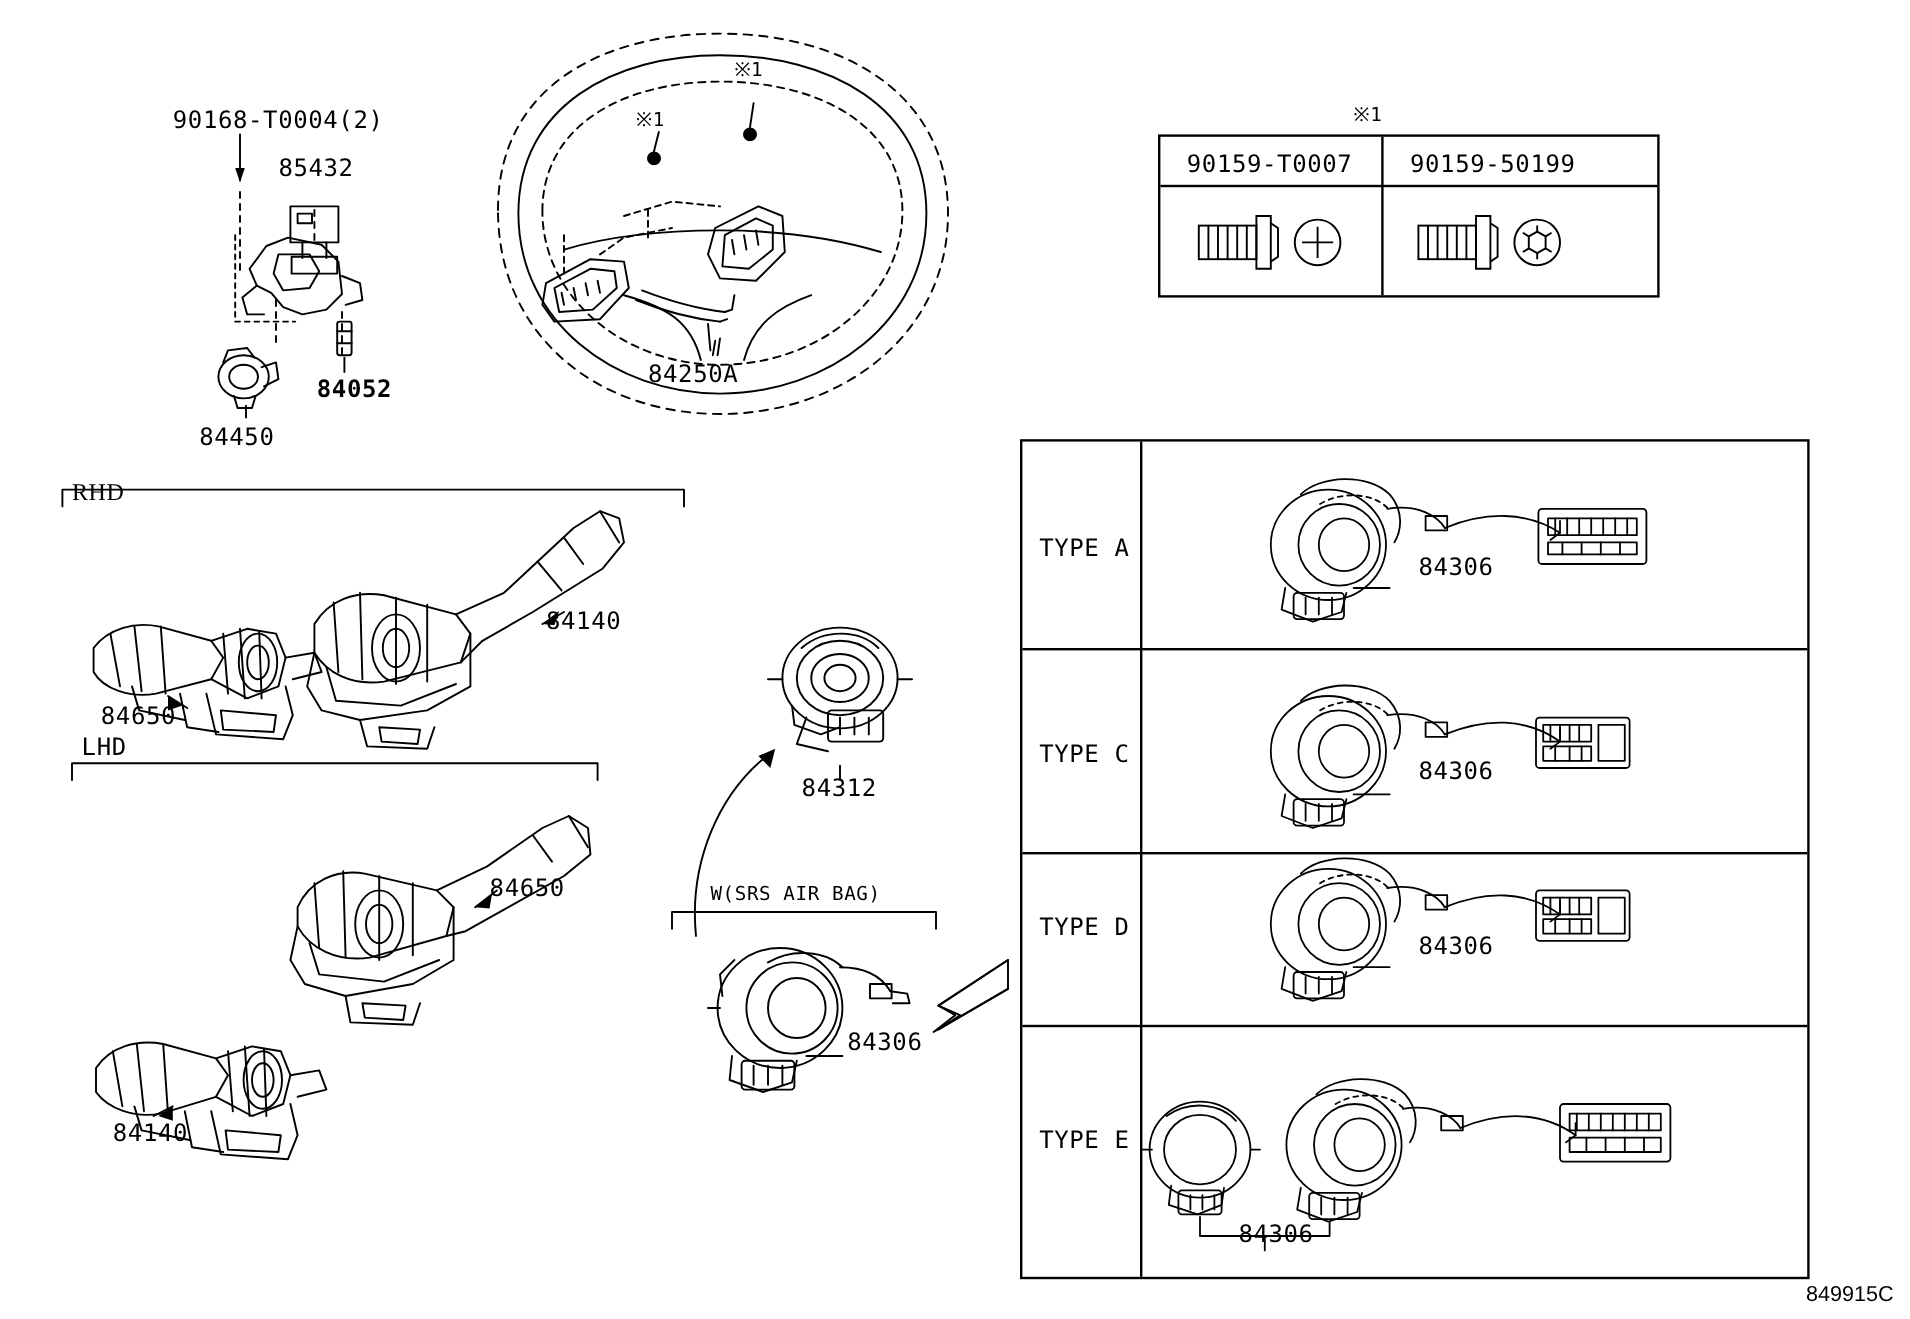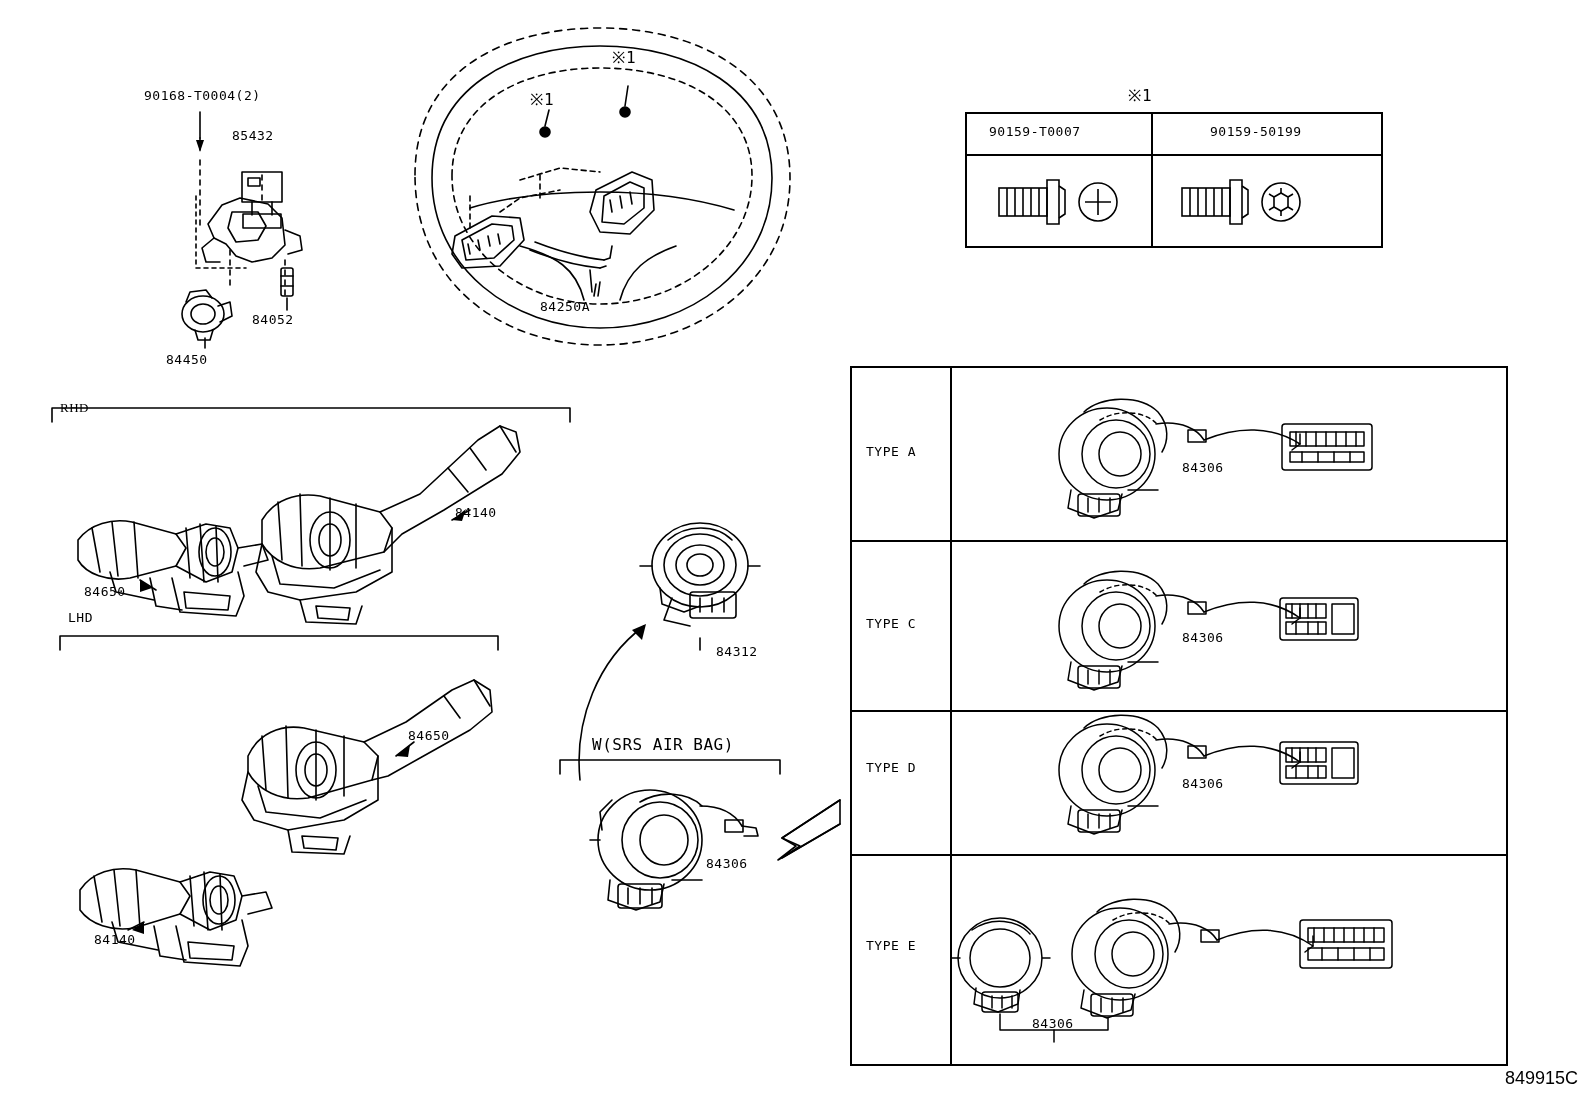--- a/index.html
+++ b/index.html
@@ -1,18 +1,18 @@
 <!DOCTYPE html>
 <html><head>
 <meta charset="utf-8">
 <style>
   html,body{margin:0;padding:0;background:#ffffff;}
   body{width:1592px;height:1099px;position:relative;font-family:"DejaVu Sans Mono",monospace;color:#000;overflow:hidden;}
   .stage{position:absolute;left:0;top:0;width:1592px;height:1099px;}
-  .lbl{position:absolute;font-family:"DejaVu Sans Mono",monospace;font-size:13px;letter-spacing:0.5px;white-space:pre;color:#000;}
+  .lbl{position:absolute;font-family:"DejaVu Sans Mono",monospace;font-size:20px;letter-spacing:0.5px;white-space:pre;color:#000;}
   .lbl.sm{font-size:16px;}
   .lbl.bold{font-weight:bold;}
   svg{position:absolute;left:0;top:0;}
   .ln{stroke:#000;fill:none;}
   .tbl{position:absolute;border:2px solid #000;padding-left:42px;}
   .cellborder{position:absolute;background:#000;}
   .code{position:absolute;right:14px;bottom:10px;font-family:"Liberation Sans",sans-serif;font-size:18px;}
 </style>
 </head>
 <body>
@@ -185,47 +185,47 @@
     <g fill="#000">
       <polygon points="452,520 466,509 462,521"></polygon>
       <polygon points="140,580 152,588 140,592"></polygon>
       <polygon points="396,756 410,745 408,757"></polygon>
       <polygon points="144,922 132,930 144,934"></polygon>
     </g>
   </svg>
 
   <div class="lbl" style="left:144px;top:88px;">90168-T0004(2)</div>
   <div class="lbl" style="left:232px;top:128px;">85432</div>
-  <div class="lbl" style="left:252px;top:312px;">84052</div>
+  <div class="lbl" style="left:264px;top:312px;font-weight:bold;">84052</div>
   <div class="lbl" style="left:166px;top:352px;">84450</div>
 
   <div class="lbl sm" style="left:530px;top:88px;">※1</div>
   <div class="lbl sm" style="left:612px;top:46px;">※1</div>
   <div class="lbl" style="left:540px;top:282px;margin-top:17px;">84250A</div>
 
   <div class="lbl" style="left:60px;top:400px;font-family:Liberation Serif, serif;">RHD</div>
   <div class="lbl" style="left:68px;top:610px;">LHD</div>
 
   <div class="lbl" style="left:455px;top:505px;">84140</div>
   <div class="lbl" style="left:84px;top:584px;">84650</div>
   <div class="lbl" style="left:408px;top:728px;">84650</div>
   <div class="lbl" style="left:94px;top:932px;">84140</div>
 
-  <div class="lbl" style="left:716px;top:644px;">84312</div>
+  <div class="lbl" style="left:668px;top:644px;">84312</div>
   <div class="lbl sm" style="left:560px;top:735px;margin-left:32px;">W(SRS AIR BAG)</div>
   <div class="lbl" style="left:706px;top:856px;">84306</div>
 
   <div class="lbl sm" style="left:1128px;top:84px;">※1</div>
 
   <div class="tbl" style="left:965px;top:112px;width:372px;height:132px;">
     <div style="position:absolute;left:0;top:0;width:100%;height:100%;">
       <div style="position:absolute;left:184px;top:0;width:2px;height:100%;background:#000;"></div>
       <div style="position:absolute;left:0;top:40px;width:100%;height:2px;background:#000;"></div>
       <div class="lbl" style="left:22px;top:10px;">90159-T0007</div>
-      <div class="lbl" style="left:208px;top:10px;margin-left:35px;">90159-50199</div>
+      <div class="lbl" style="left:208px;top:10px;">90159-50199</div>
 
       <svg width="372" height="132" viewBox="0 0 372 132" style="left:0;top:0;">
         <g stroke="#000" fill="none" stroke-width="1.6">
 
           <rect x="32" y="74" width="48" height="28"></rect>
           <path d="M40 74 L40 102 M48 74 L48 102 M56 74 L56 102 M64 74 L64 102 M72 74 L72 102"></path>
           <path d="M80 66 L92 66 L92 110 L80 110 Z"></path>
           <path d="M92 72 L98 76 L98 100 L92 104"></path>
 
           <circle cx="131" cy="88" r="19"></circle>

